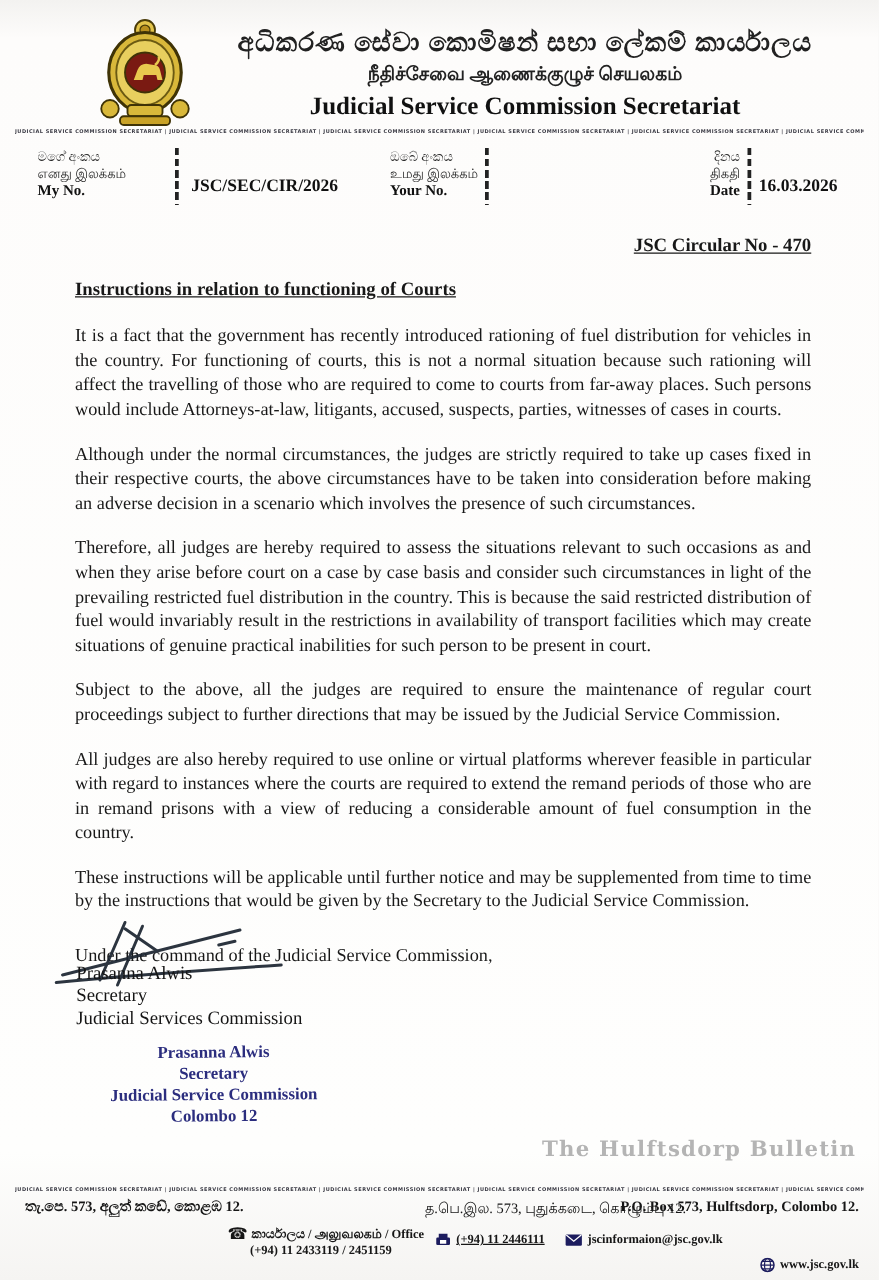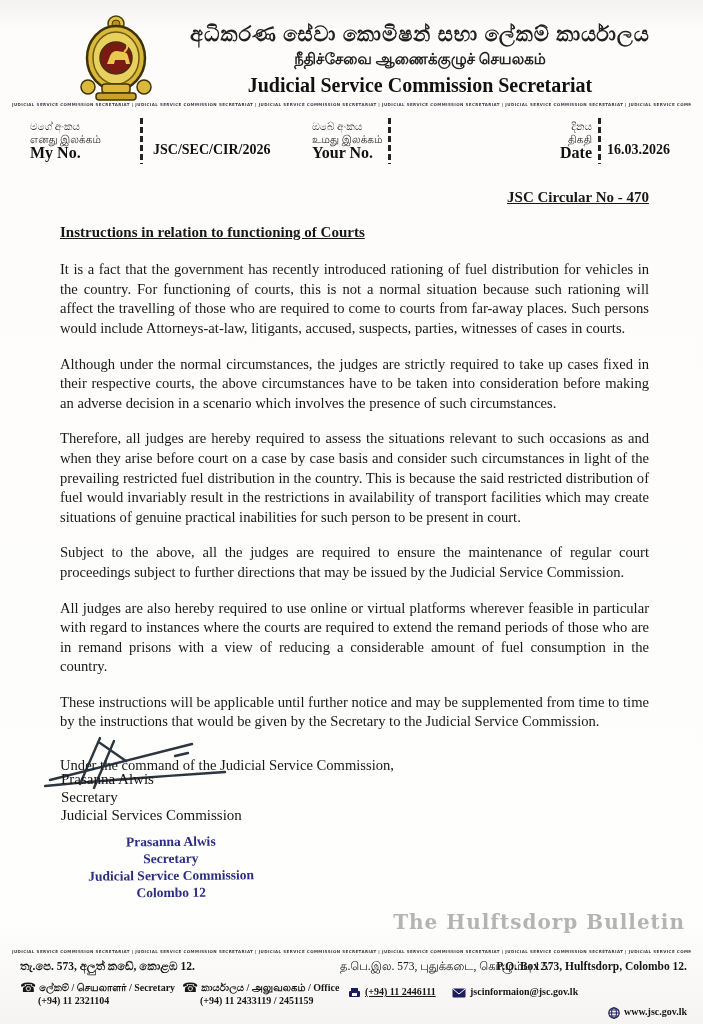--- a/index.html
+++ b/index.html
@@ -30,21 +30,21 @@
     font-family:"DejaVu Sans", sans-serif;
     font-size:4px; line-height:5px; letter-spacing:.4px;
     color:#3a3a44; white-space:nowrap; overflow:hidden;
     font-weight:bold;
   }
   .microtext.top{ top:102px; }
   .microtext.bottom{ top:949px; }
   
   .ref-row{ position:absolute; top:114px; left:0; right:0; height:56px; }
   .ref-labels{ position:absolute; font-size:10.5px; line-height:13px; color:#2a2a2a; }
-  .ref-labels .en{ font-size:16px; font-weight:bold; color:#111; }
+  .ref-labels .en{ font-size:12px; font-weight:bold; color:#111; }
   .ref-my{ left:30px; top:6px; }
   .ref-your{ left:312px; top:6px; }
   .ref-date{ left:556px; top:6px; text-align:right; width:36px; }
   .ref-divider{
     position:absolute; top:4px; height:46px; width:3px;
     background:repeating-linear-gradient(180deg,#222 0 6px,transparent 6px 9px);
   }
   .div-my{ left:140px; }
   .div-your{ left:388px; }
   .div-date{ left:598px; }
@@ -69,21 +69,21 @@
     position:absolute; left:40px; top:833px; width:262px;
     text-align:center; color:#2b2d7e; font-weight:bold;
     font-size:13.5px; line-height:17px;
     transform:rotate(-0.5deg);
   }
   
   .watermark{
     position:absolute; right:18px; top:910px; width:420px;
     text-align:right;
     font-family:"DejaVu Serif", serif;
-    font-size:20px; font-weight:bold; letter-spacing:1px;
+    font-size:17px; font-weight:bold; letter-spacing:1px;
     color:#9c9c9c; opacity:.75;
   }
   
   .footer{ position:absolute; left:0; right:0; top:956px; height:68px; font-family:"Liberation Serif", serif; }
   .addr{ position:absolute; top:4px; font-size:11.5px; font-weight:bold; color:#161616; }
   .addr-si{ left:20px; }
   .addr-ta{ left:340px; font-weight:normal; }
   .addr-en{ right:16px; }
   .contact{ position:absolute; top:26px; font-size:10px; line-height:12.5px; font-weight:bold; color:#161616; }
   .contact .icon{ margin-right:3px; font-family:"DejaVu Sans", sans-serif; font-size:13px; vertical-align:-1px; }
@@ -190,24 +190,20 @@
 
   <div class="watermark">The Hulftsdorp Bulletin</div>
 
   <div class="microtext bottom">JUDICIAL SERVICE COMMISSION SECRETARIAT | JUDICIAL SERVICE COMMISSION SECRETARIAT | JUDICIAL SERVICE COMMISSION SECRETARIAT | JUDICIAL SERVICE COMMISSION SECRETARIAT | JUDICIAL SERVICE COMMISSION SECRETARIAT | JUDICIAL SERVICE COMMISSION SECRETARIAT | JUDICIAL SERVICE COMMISSION SECRETARIAT | JUDICIAL SERVICE COMMISSION SECRETARIAT | JUDICIAL SERVICE COMMISSION SECRETARIAT | JUDICIAL SERVICE COMMISSION SECRETARIAT | JUDICIAL SERVICE COMMISSION SECRETARIAT | JUDICIAL SERVICE COMMISSION SECRETARIAT | JUDICIAL SERVICE COMMISSION SECRETARIAT | JUDICIAL SERVICE COMMISSION SECRETARIAT | </div>
 
   <div class="footer">
     <div class="addr addr-si">තැ.පෙ. 573, අලුත් කඩේ, කොළඹ 12.</div>
     <div class="addr addr-ta">த.பெ.இல. 573, புதுக்கடை, கொழும்பு 12.</div>
     <div class="addr addr-en">P.O. Box 573, Hulftsdorp, Colombo 12.</div>
 
-    <div class="contact c-secretary">
-      <span class="icon">☎</span><span>ලේකම් / செயலாளர் / Secretary</span>
-      <div style="margin-left:18px;">(+94) 11 2321104</div>
-    </div>
 
     <div class="contact c-office">
       <span class="icon">☎</span><span>කාර්යාලය / அலுவலகம் / Office</span>
       <div style="margin-left:18px;">(+94) 11 2433119 / 2451159</div>
     </div>
 
     <div class="contact c-fax">
       <svg class="inline-icon" width="13" height="11" viewBox="0 0 13 11">
         <rect x="1" y="4" width="11" height="6" rx="1" fill="#1c1c5e"></rect>
         <rect x="3" y="1" width="7" height="4" fill="#1c1c5e"></rect>

